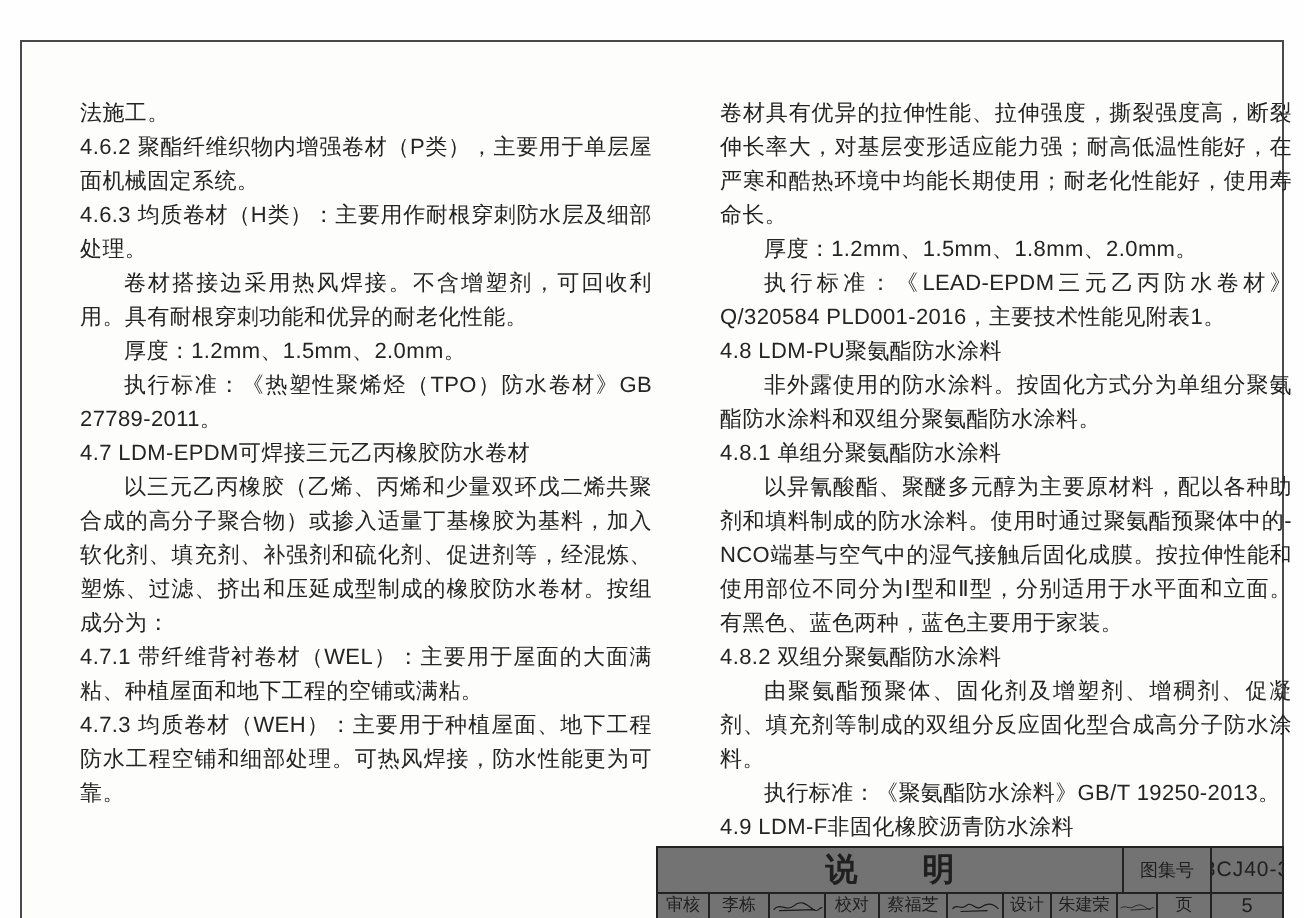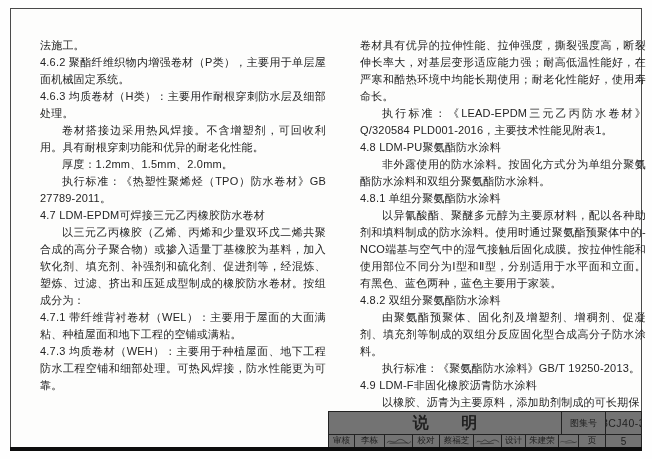--- a/index.html
+++ b/index.html
@@ -3,21 +3,21 @@
 <meta charset="utf-8">
 <style>
   html,body{margin:0;padding:0;background:#ffffff;}
   .canvas{
     position:relative;width:652px;height:459px;overflow:hidden;
     background:#fefefe;
     font-family:"Liberation Sans","DejaVu Sans",sans-serif;
     color:#1f1f1f;
   }
   .page{
-    position:absolute;left:10px;top:8px;width:632px;height:440px;
+    position:absolute;left:10px;top:20px;width:632px;height:440px;
     border:1px solid #4a4a4a;background:#fdfdfc;box-sizing:border-box;
   }
   .col{
     position:absolute;top:28px;width:286px;
   }
   .col-left{left:29px;}
   .col-right{left:334px;margin-left:15px;}
   .para{
     margin:0;font-size:11px;line-height:17px;text-align:justify;
     letter-spacing:0.2px;color:#242424;
@@ -72,20 +72,21 @@
         <p class="para indent">卷材搭接边采用热风焊接。不含增塑剂，可回收利用。具有耐根穿刺功能和优异的耐老化性能。</p>
         <p class="para indent">厚度：1.2mm、1.5mm、2.0mm。</p>
         <p class="para indent">执行标准：《热塑性聚烯烃（TPO）防水卷材》GB 27789-2011。</p>
         <p class="para">4.7 LDM-EPDM可焊接三元乙丙橡胶防水卷材</p>
         <p class="para indent">以三元乙丙橡胶（乙烯、丙烯和少量双环戊二烯共聚合成的高分子聚合物）或掺入适量丁基橡胶为基料，加入软化剂、填充剂、补强剂和硫化剂、促进剂等，经混炼、塑炼、过滤、挤出和压延成型制成的橡胶防水卷材。按组成分为：</p>
         <p class="para">4.7.1 带纤维背衬卷材（WEL）：主要用于屋面的大面满粘、种植屋面和地下工程的空铺或满粘。</p>
         <p class="para">4.7.3 均质卷材（WEH）：主要用于种植屋面、地下工程防水工程空铺和细部处理。可热风焊接，防水性能更为可靠。</p>
       </div>
     <div class="col col-right">
         <p class="para">卷材具有优异的拉伸性能、拉伸强度，撕裂强度高，断裂伸长率大，对基层变形适应能力强；耐高低温性能好，在严寒和酷热环境中均能长期使用；耐老化性能好，使用寿命长。</p>
+        <p class="para indent">厚度：1.2mm、1.5mm、1.8mm、2.0mm。</p>
         <p class="para indent">执行标准：《LEAD-EPDM三元乙丙防水卷材》Q/320584 PLD001-2016，主要技术性能见附表1。</p>
         <p class="para">4.8 LDM-PU聚氨酯防水涂料</p>
         <p class="para indent">非外露使用的防水涂料。按固化方式分为单组分聚氨酯防水涂料和双组分聚氨酯防水涂料。</p>
         <p class="para">4.8.1 单组分聚氨酯防水涂料</p>
         <p class="para indent">以异氰酸酯、聚醚多元醇为主要原材料，配以各种助剂和填料制成的防水涂料。使用时通过聚氨酯预聚体中的-NCO端基与空气中的湿气接触后固化成膜。按拉伸性能和使用部位不同分为Ⅰ型和Ⅱ型，分别适用于水平面和立面。有黑色、蓝色两种，蓝色主要用于家装。</p>
         <p class="para">4.8.2 双组分聚氨酯防水涂料</p>
         <p class="para indent">由聚氨酯预聚体、固化剂及增塑剂、增稠剂、促凝剂、填充剂等制成的双组分反应固化型合成高分子防水涂料。</p>
         <p class="para indent">执行标准：《聚氨酯防水涂料》GB/T 19250-2013。</p>
         <p class="para">4.9 LDM-F非固化橡胶沥青防水涂料</p>
         <p class="para indent">以橡胶、沥青为主要原料，添加助剂制成的可长期保</p>

